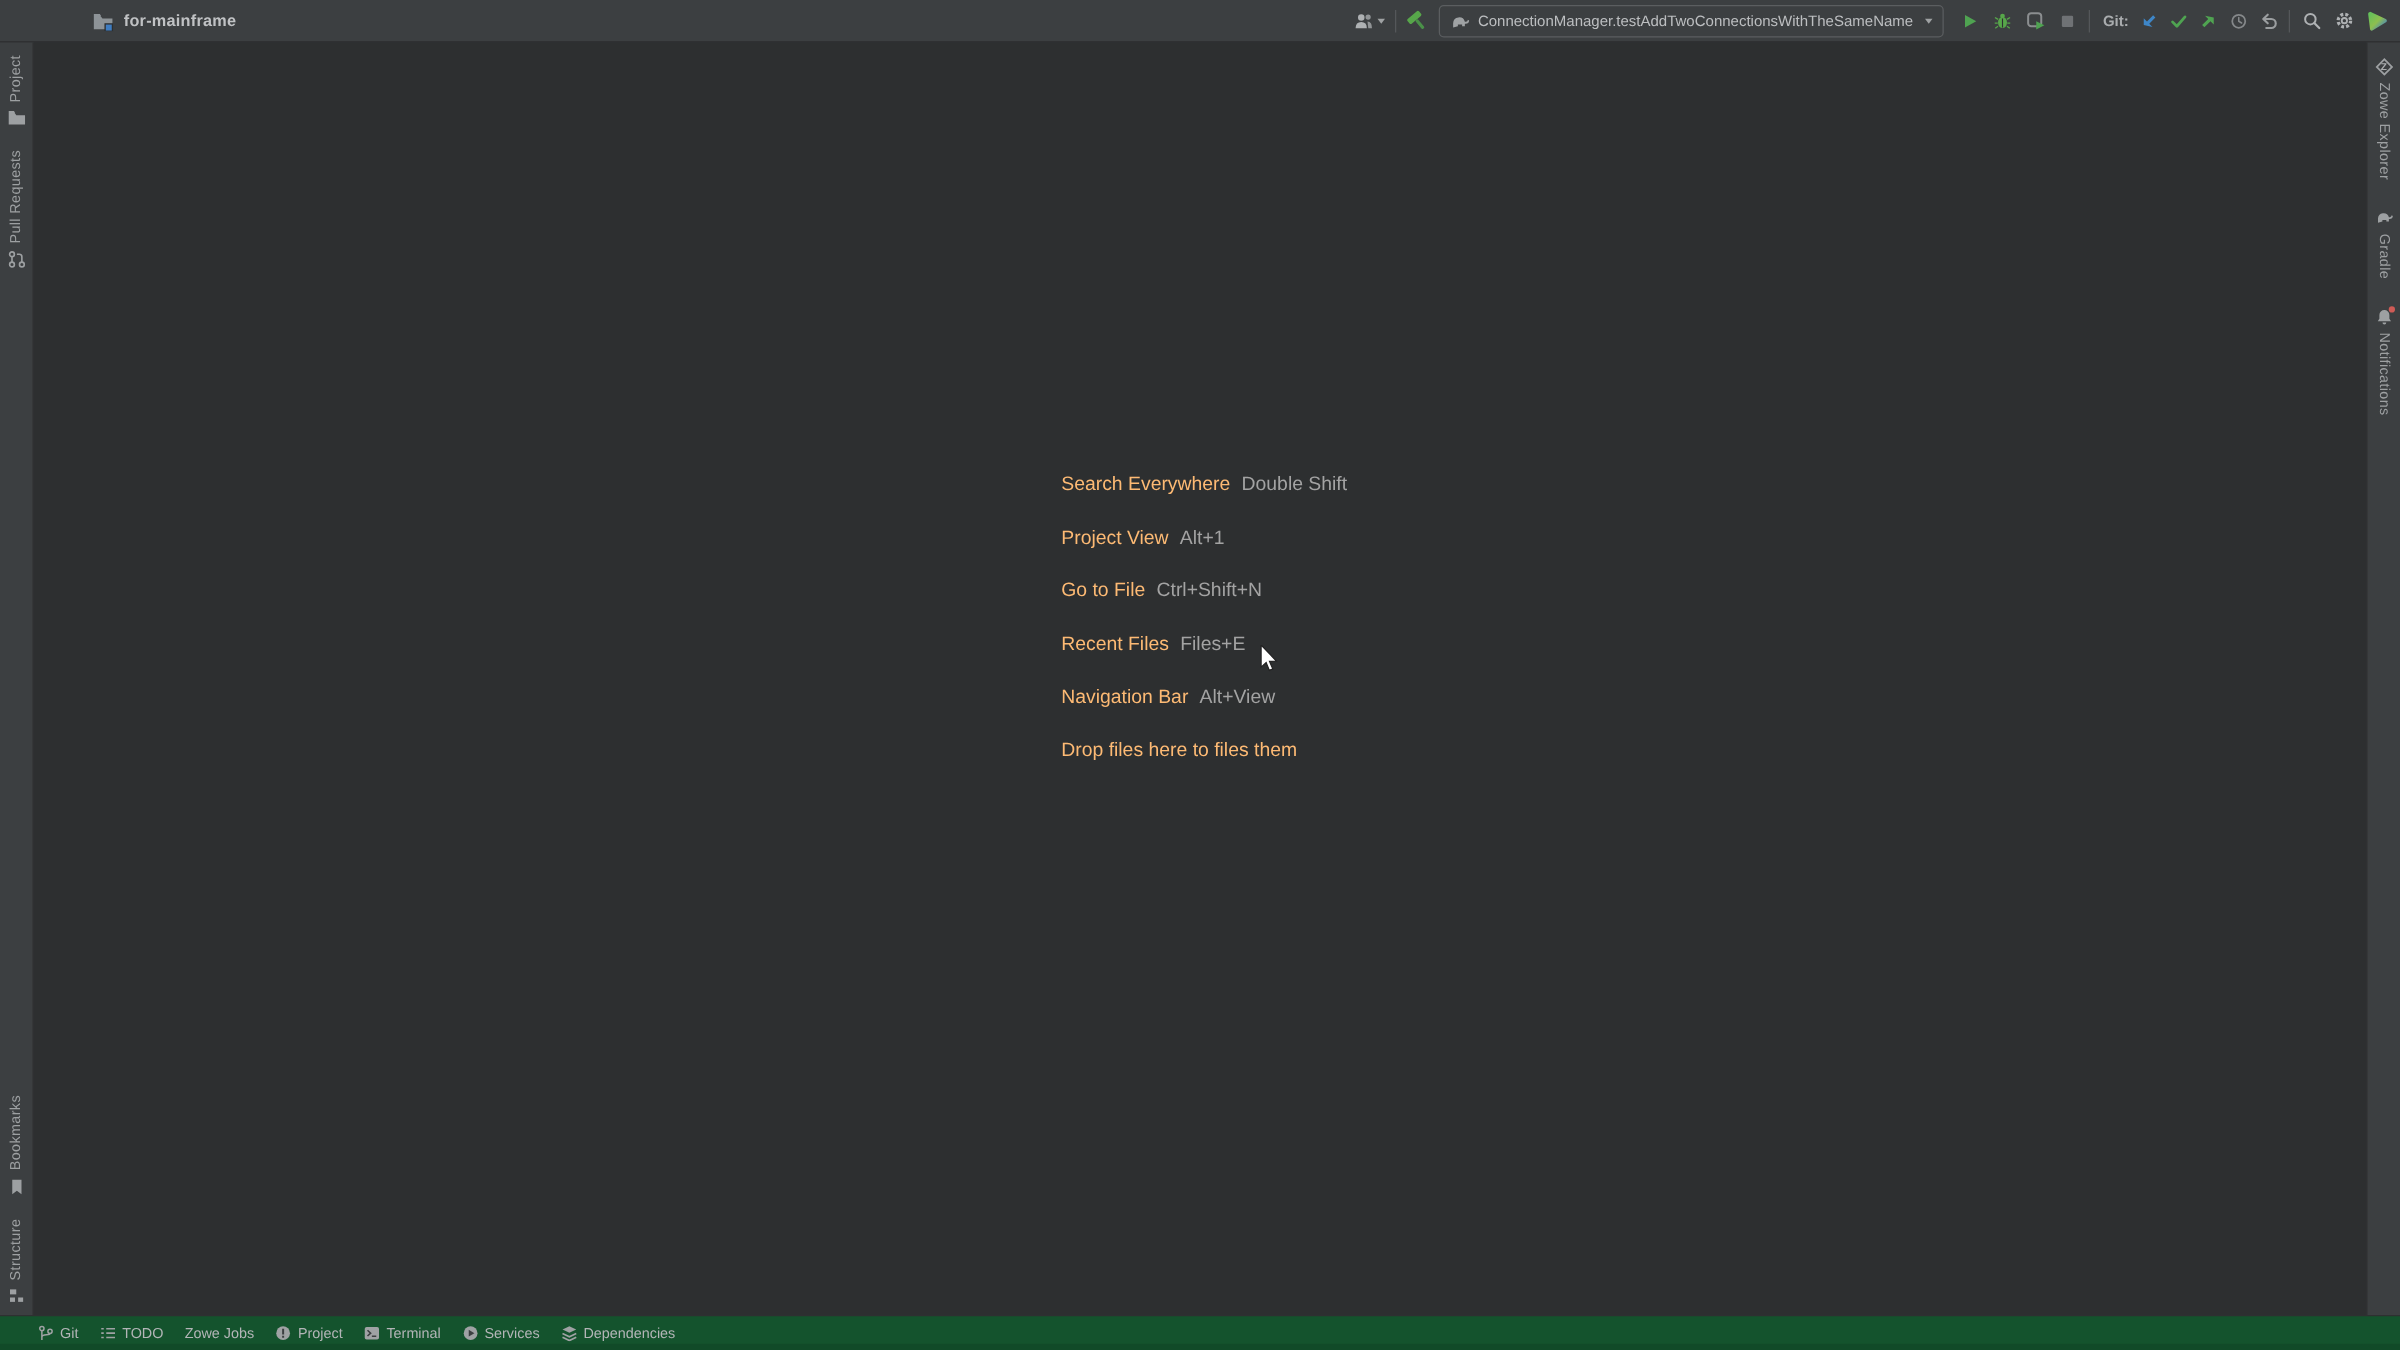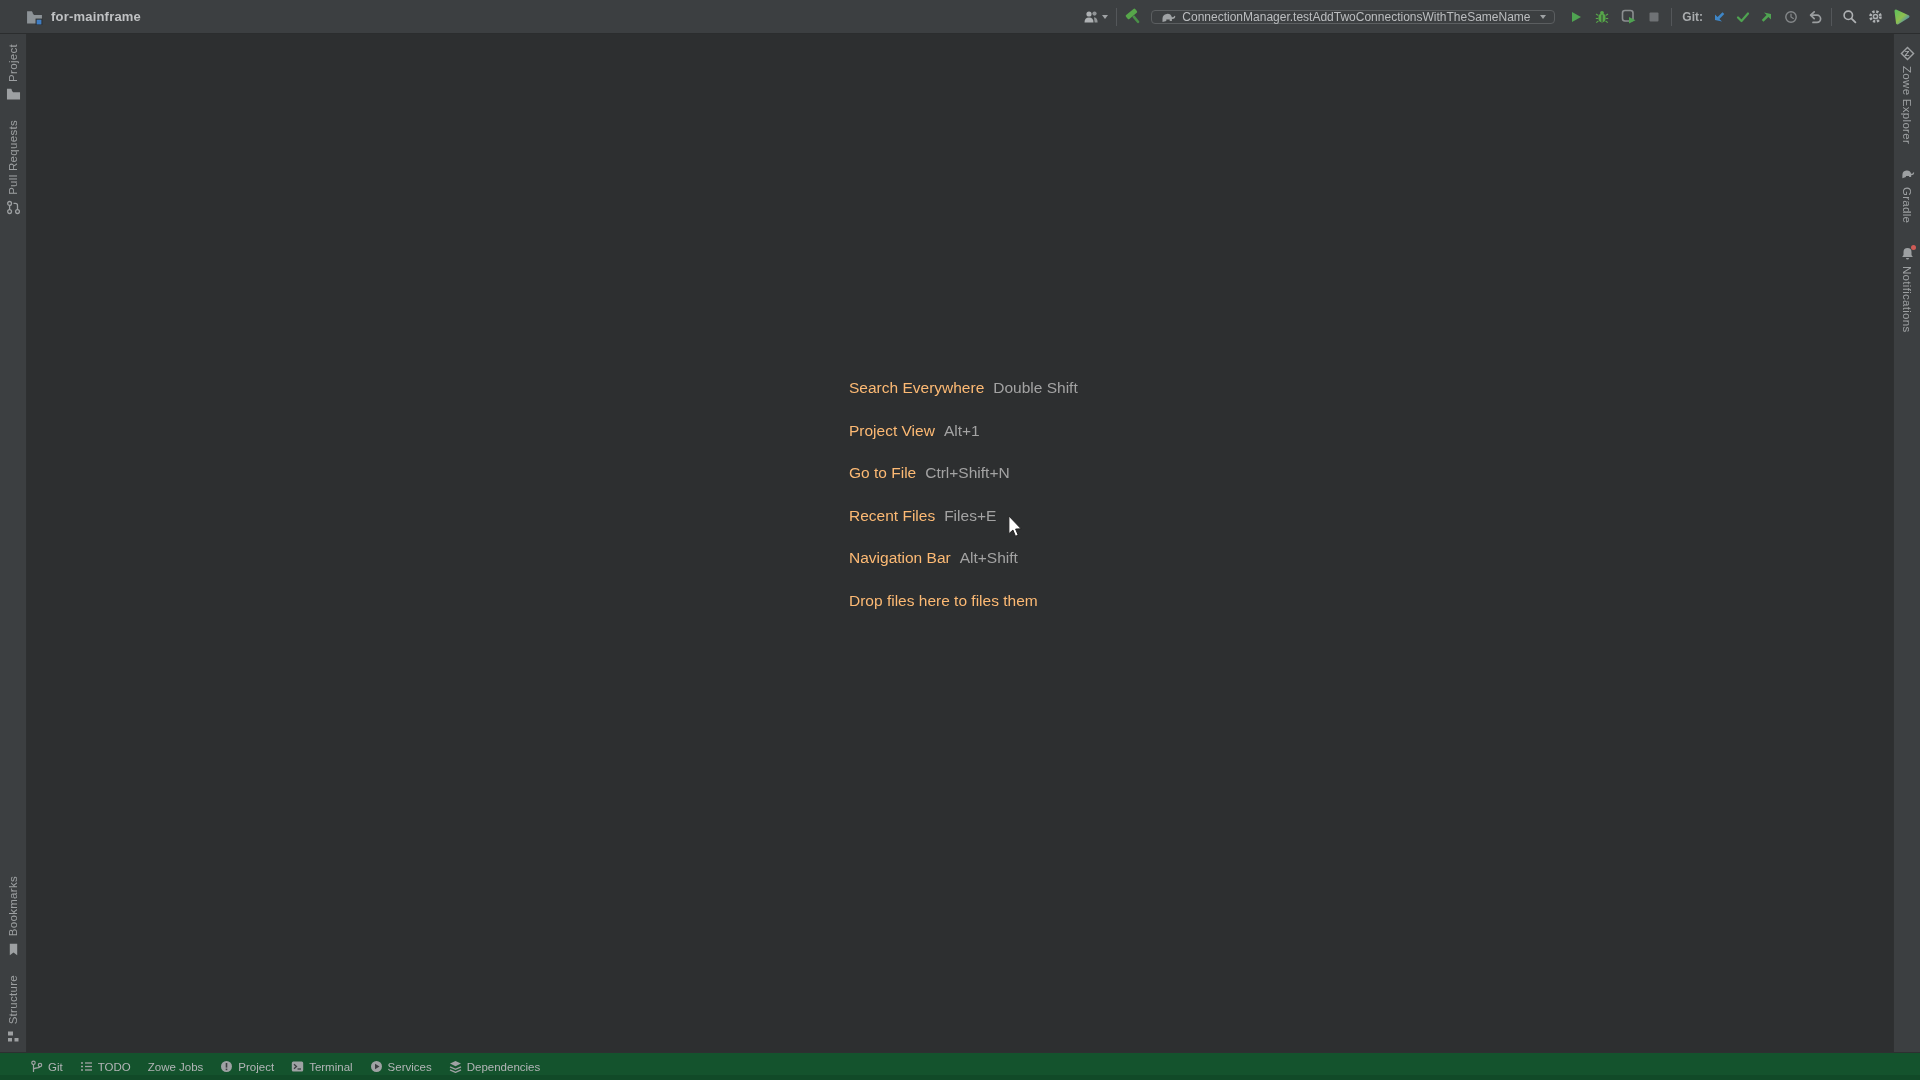--- a/index.html
+++ b/index.html
@@ -8,32 +8,32 @@
     background:#2d2f30;
     font-family:"Liberation Sans","DejaVu Sans",sans-serif;
     -webkit-font-smoothing:antialiased;
   }
   .app{position:absolute;inset:0;}
 
   
   .titlebar{
     position:absolute;top:0;left:0;right:0;height:33px;
     background:#3c3f41;border-bottom:1px solid #2b2d2e;
-    display:flex;align-items:center;
+    display:flex;align-items:center;padding-left:48px;
   }
   .tb-left{display:flex;align-items:center;gap:8px;padding-left:26px;}
   .project-title{font-size:13px;font-weight:bold;color:#c0c2c4;letter-spacing:.2px;}
   .tb-right{position:absolute;right:0;top:0;height:33px;display:flex;align-items:center;padding-right:6px;}
   .tbtn{width:26px;height:24px;display:flex;align-items:center;justify-content:center;border-radius:3px;flex:0 0 auto;color:#aeb1b3;}
   .tbtn.narrow{width:24px;}
   .vsep{width:1px;height:18px;background:#54575a;margin:0 4px;flex:0 0 auto;}
   .users-wrap{display:flex;align-items:center;gap:2px;color:#aeb1b3;}
   .chev{width:0;height:0;border-left:3.5px solid transparent;border-right:3.5px solid transparent;border-top:4px solid #9fa2a4;}
   .runconfig{
-    width:404px;height:14px;margin:0 8px 0 4px;box-sizing:border-box;
+    width:404px;height:26px;margin:0 8px 0 4px;box-sizing:border-box;
     border:1px solid #5b5e60;border-radius:4px;background:#3c3f41;
     display:flex;align-items:center;gap:6px;padding:0 8px;color:#9fa2a4;justify-content:center;
   }
   .runconfig .rc-text{
     flex:1;font-size:12px;color:#bcbec0;white-space:nowrap;overflow:hidden;text-overflow:ellipsis;
   }
   .gitlabel{font-size:12px;color:#a9acae;padding:0 4px 0 6px;font-weight:bold;}
 
   
   .stripe{
@@ -394,21 +394,21 @@
       <div class="sc-row">
         <span class="sc-label">Go to File</span>
         <span class="sc-key">Ctrl+Shift+N</span>
       </div>
       <div class="sc-row">
         <span class="sc-label">Recent Files</span>
         <span class="sc-key">Files+E</span>
       </div>
       <div class="sc-row">
         <span class="sc-label">Navigation Bar</span>
-        <span class="sc-key">Alt+Shift</span>
+        <span class="sc-key">Alt+View</span>
       </div>
       <div class="sc-row">
         <span class="sc-label">Drop files here to files them</span>
       </div>
     </div>
 
     <span class="cursor">
       <svg width="20" height="22" viewBox="0 0 12 18">
         <polygon points="1,0 1,14.5 4.3,11.5 6.4,16.6 8.6,15.6 6.5,10.7 11,10.5" fill="#ffffff" stroke="#222" stroke-width="0.8"></polygon>
       </svg>

